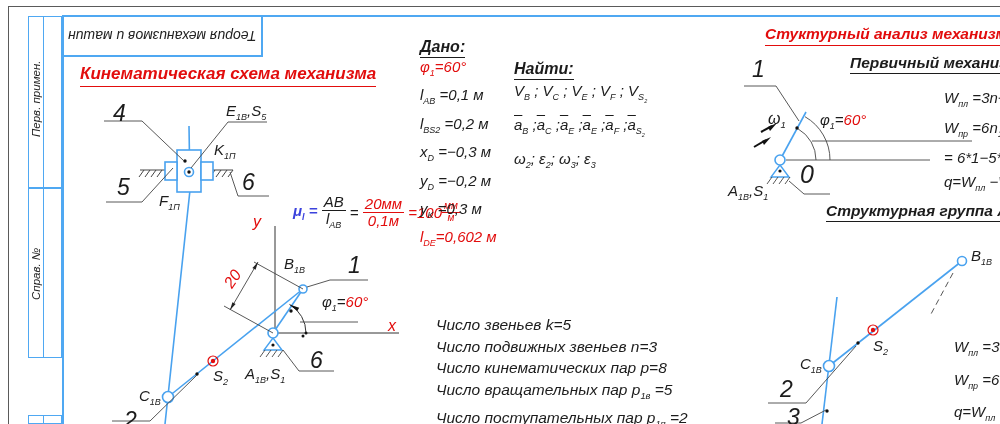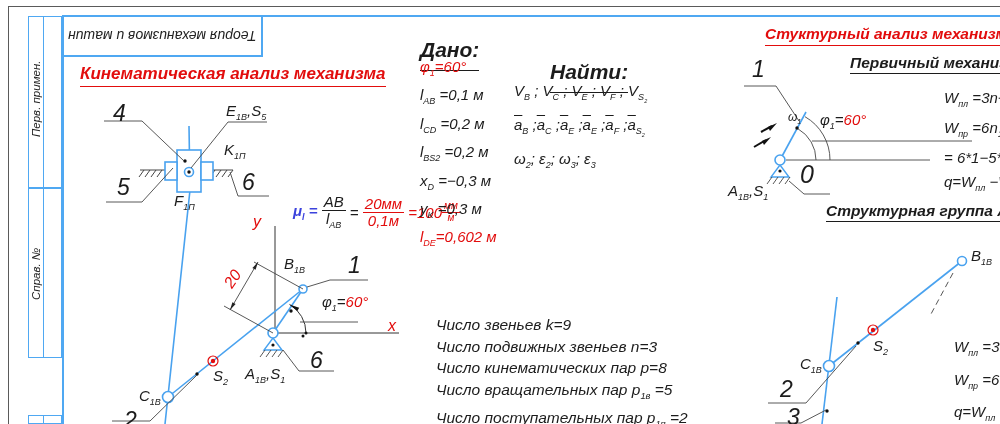--- a/index.html
+++ b/index.html
@@ -31,22 +31,22 @@
   .ov{text-decoration:overline;}
   .h-red{position:absolute;font-style:italic;font-weight:bold;color:var(--red);
          border-bottom:1.6px solid var(--red);padding-bottom:2px;white-space:nowrap;}
   .h1{left:80px;top:64px;font-size:17px;}
   .h2{left:765px;top:25px;font-size:15.5px;width:300px;}
   .h-blk{position:absolute;font-style:italic;font-weight:bold;color:var(--ink);
          border-bottom:1.4px solid var(--ink);padding-bottom:1px;white-space:nowrap;}
   .hprim{left:850px;top:54px;font-size:15.5px;}
   .hgrp{left:826px;top:202px;font-size:15.5px;width:250px;}
   
-  .blockhead{position:absolute;font-style:italic;font-weight:bold;font-size:21px;
-             border-bottom:1.4px solid var(--ink);padding-bottom:8px;white-space:nowrap;}
+  .blockhead{position:absolute;font-style:italic;font-weight:bold;font-size:16px;
+             border-bottom:1.4px solid var(--ink);padding-bottom:1px;white-space:nowrap;}
   .givlist{position:absolute;left:420px;top:56px;font-style:italic;font-size:15px;line-height:21.4px;white-space:nowrap;}
   .givlist div{display:block;}
   .findlist{position:absolute;left:514px;top:79px;font-style:italic;font-size:15px;line-height:23px;white-space:nowrap;}
   .counts{position:absolute;left:436px;top:314px;font-style:italic;font-size:15.5px;line-height:21.6px;white-space:nowrap;}
   .wblock{position:absolute;font-style:italic;font-size:15px;white-space:nowrap;}
   .w1{left:944px;top:86px;line-height:24px;} .w2{left:954px;top:334px;line-height:26.5px;}
   
   .mu{position:absolute;left:293px;top:194px;font-style:italic;font-size:15px;white-space:nowrap;}
   .mu>span{vertical-align:middle;}
   .mu-lhs{color:var(--mu);font-weight:bold;}
@@ -200,30 +200,30 @@
     </div>
   <div class="mbox mbox3">
       <div class="div"></div>
     </div>
   <div class="vlabel" style="left:30px;top:137px;">Перв. примен.</div>
   <div class="vlabel" style="left:30px;top:300px;">Справ. №</div>
   <div class="title-box">
     <span class="flip">Теория механизмов и машин</span>
   </div>
 
-  <div class="h-red h1">Кинематическая анализ механизма</div>
+  <div class="h-red h1">Кинематическая схема механизма</div>
   <div class="h-red h2">Стуктурный анализ механизма п</div>
   <div class="h-blk hprim">Первичный механизм</div>
   <div class="h-blk hgrp">Структурная группа Ас</div>
 
   <div class="lbl num" style="left:113px;top:100px;">4</div>
   <div class="lbl small" style="left:226px;top:102px;">E<sub>1B</sub>,S<sub>5</sub></div>
-  <div class="lbl small" style="left:224px;top:141px;">K<sub>1П</sub></div>
+  <div class="lbl small" style="left:214px;top:141px;">K<sub>1П</sub></div>
   <div class="lbl num" style="left:117px;top:174px;">5</div>
-  <div class="lbl small" style="left:174px;top:192px;">F<sub>1П</sub></div>
+  <div class="lbl small" style="left:159px;top:192px;">F<sub>1П</sub></div>
   <div class="lbl num" style="left:242px;top:169px;">6</div>
   <div class="lbl red" style="left:253px;top:213px;font-size:16px;">y</div>
   <div class="lbl red" style="left:388px;top:317px;font-size:16px;">x</div>
   <div class="lbl red rot20" style="left:224px;top:270px;">20</div>
   <div class="lbl small" style="left:284px;top:255px;">B<sub>1B</sub></div>
   <div class="lbl num" style="left:348px;top:252px;">1</div>
   <div class="lbl small" style="left:322px;top:293px;">φ<sub>1</sub>=<span class="red">60°</span></div>
   <div class="lbl small" style="left:139px;top:387px;">C<sub>1B</sub></div>
   <div class="lbl small" style="left:213px;top:367px;">S<sub>2</sub></div>
   <div class="lbl small" style="left:245px;top:365px;">A<sub>1B</sub>,S<sub>1</sub></div>
@@ -235,44 +235,44 @@
     <span class="frac"><span class="ftop">AB</span><span class="fbot">l<sub>AB</sub></span></span>
     <span>=</span>
     <span class="frac red"><span class="ftop">20мм</span><span class="fbot">0,1м</span></span>
     <span class="red">=100</span><span class="frac red tiny"><span class="ftop">мм</span><span class="fbot">м</span></span>
   </div>
 
   <div class="blockhead" style="left:420px;top:38px;">Дано:</div>
   <div class="givlist">
     <div class="red">φ<sub>1</sub>=60°</div>
     <div>l<sub>AB</sub> =0,1 м</div>
-    <div>l<sub>CD</sub> =0,2 м</div>
     <div>l<sub>BS2</sub> =0,2 м</div>
     <div>x<sub>D</sub> =−0,3 м</div>
+    <div>y<sub>D</sub> =−0,2 м</div>
     <div>y<sub>K</sub> =0,3 м</div>
     <div class="red">l<sub>DE</sub>=0,602 м</div>
   </div>
 
-  <div class="blockhead" style="left:514px;top:60px;margin-left:36px;">Найти:</div>
+  <div class="blockhead" style="left:514px;top:60px;">Найти:</div>
   <div class="findlist">
     <div>V<sub>B</sub> ; V<sub>C</sub> ; V<sub>E</sub> ; V<sub>F</sub> ; V<sub>S<sub>2</sub></sub></div>
     <div><span class="ov">a</span><sub>B</sub> ;<span class="ov">a</span><sub>C</sub> ;<span class="ov">a</span><sub>E</sub> ;<span class="ov">a</span><sub>E</sub> ;<span class="ov">a</span><sub>F</sub> ;<span class="ov">a</span><sub>S<sub>2</sub></sub></div>
     <div>ω<sub>2</sub>;  ε<sub>2</sub>;  ω<sub>3</sub>;  ε<sub>3</sub></div>
   </div>
 
   <div class="counts">
-    <div>Число звеньев k=9</div>
+    <div>Число звеньев k=5</div>
     <div>Число подвижных звеньев n=3</div>
     <div>Число кинематических пар p=8</div>
     <div>Число вращательных пар p<sub>1в</sub> =5</div>
     <div>Число поступательных пар p<sub>1п</sub> =2</div>
   </div>
 
   <div class="lbl num" style="left:752px;top:56px;">1</div>
-  <div class="lbl" style="left:788px;top:110px;font-size:12px;">ω<sub>1</sub></div>
+  <div class="lbl" style="left:768px;top:110px;font-size:16px;">ω<sub>1</sub></div>
   <div class="lbl small" style="left:820px;top:111px;">φ<sub>1</sub>=<span class="red">60°</span></div>
   <div class="lbl big" style="left:800px;top:160px;">0</div>
   <div class="lbl small" style="left:728px;top:182px;">A<sub>1B</sub>,S<sub>1</sub></div>
   <div class="wblock w1">
     <div>W<sub>пл</sub> =3n−2</div>
     <div>W<sub>пр</sub> =6n<sub>1</sub>−</div>
     <div>= 6*1−5*</div>
     <div>q=W<sub>пл</sub> −W</div>
   </div>
 

